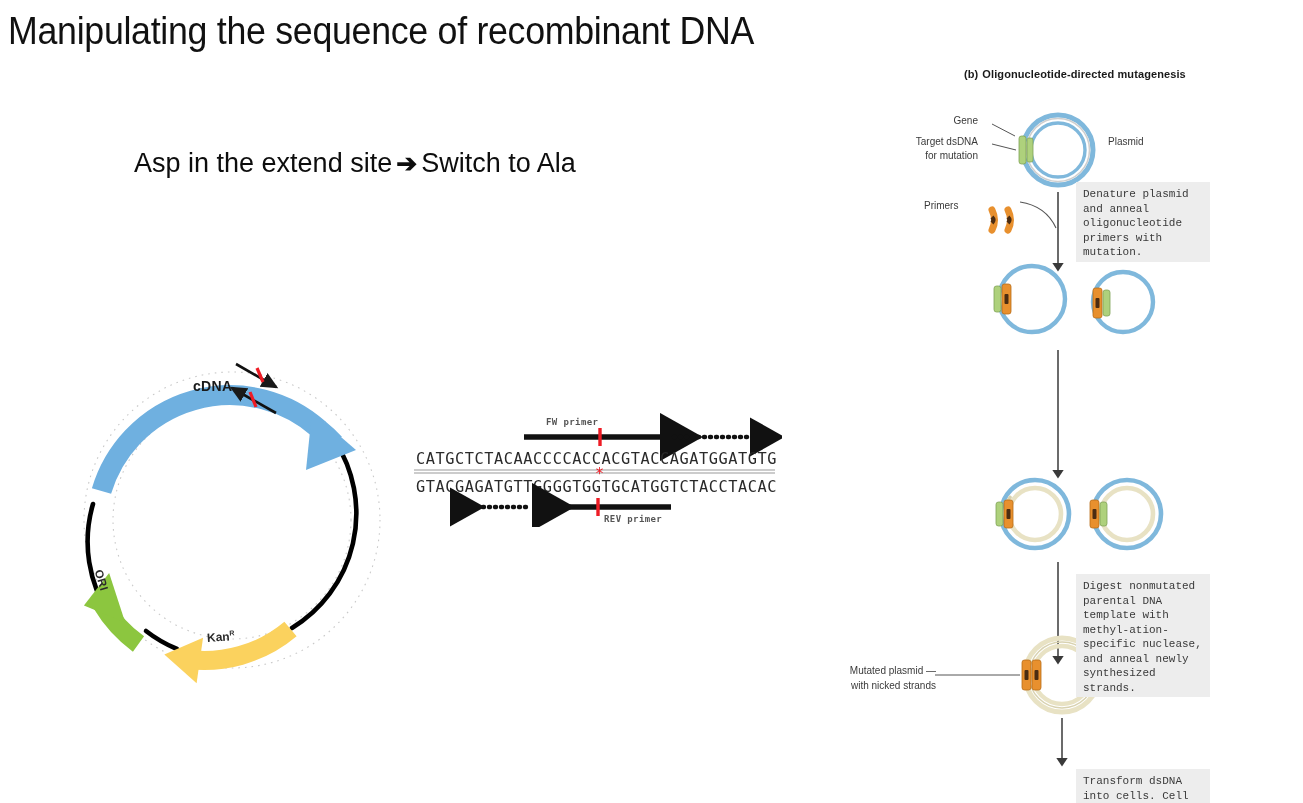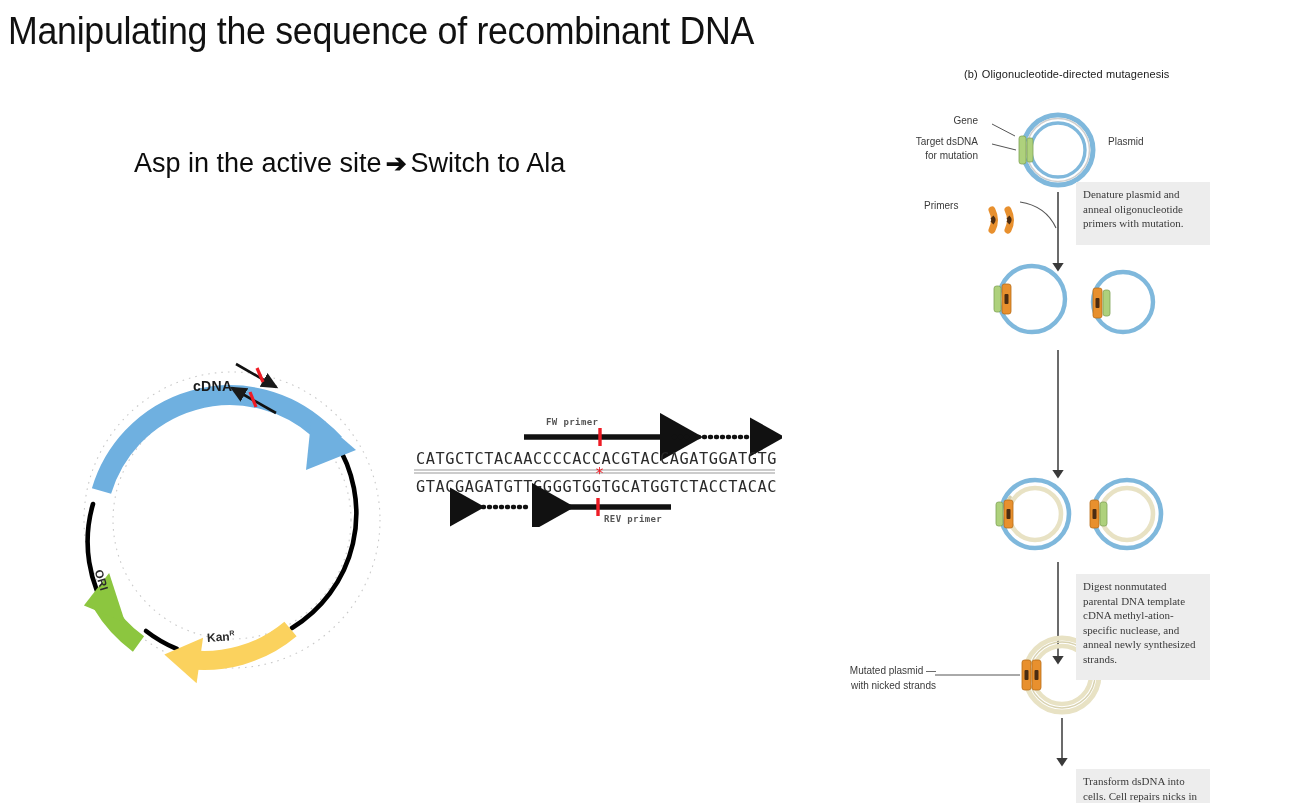--- a/index.html
+++ b/index.html
@@ -64,46 +64,46 @@
   }
   .primer-lbl{
     font-family:"DejaVu Sans Mono","Liberation Mono",monospace;
     font-size:9px;font-weight:bold;fill:#555;letter-spacing:0.4px;
   }
 
   
   .figb{position:absolute;left:880px;top:62px;width:420px;height:740px;}
   .figb-title{
     position:absolute;left:38px;top:6px;
-    font-size:11px;font-weight:normal;color:#1a1a1a;letter-spacing:0.1px;padding-left:46px;
+    font-size:11px;font-weight:bold;color:#1a1a1a;letter-spacing:0.1px;padding-left:46px;
   }
   .figb-title .pb{margin-right:4px;}
   .figb svg{position:absolute;left:0;top:0;}
   .callout{
     position:absolute;background:#ededed;color:#3a3a3a;
-    font-size:11px;line-height:14.5px;padding:5px 7px 14px 7px;
-    font-family:Liberation Serif, serif;
+    font-size:11px;line-height:14.5px;padding:5px 7px 2px 7px;
+    font-family:Liberation Mono, monospace;
     width:120px;
   }
   .figlabel{
     position:absolute;font-size:10px;color:#3a3a3a;line-height:14px;
     font-family:"Liberation Sans",sans-serif;
   }
   .figlabel.right{text-align:right;}
 </style>
 </head>
 <body>
 
 <div class="slide">
 
   <div class="title">Manipulating the sequence of recombinant DNA</div>
 
   <div class="bodytext">
     <div>
-      <span>Asp in the active site</span><span class="arrow">➔</span><span>Switch to Ala</span>
+      <span>Asp in the extend site</span><span class="arrow">➔</span><span>Switch to Ala</span>
     </div>
   </div>
 
   <div class="plasmid">
     <svg width="345" height="345" viewBox="0 0 345 345">
       <defs>
         <marker id="pmArrow" markerWidth="7" markerHeight="7" refX="5.5" refY="3" orient="auto">
           <path d="M0,0 L6.5,3 L0,6 z" fill="#1a1a1a"></path>
         </marker>
       </defs>
@@ -252,17 +252,17 @@
 
     <div class="figlabel right" style="left:-6px;top:52px;width:104px;">Gene</div>
     <div class="figlabel right" style="left:-6px;top:73px;width:104px;">Target dsDNA</div>
     <div class="figlabel right" style="left:-6px;top:87px;width:104px;">for mutation</div>
     <div class="figlabel" style="left:228px;top:73px;">Plasmid</div>
     <div class="figlabel" style="left:44px;top:137px;">Primers</div>
     <div class="figlabel right" style="left:-60px;top:602px;width:116px;">Mutated plasmid —</div>
     <div class="figlabel right" style="left:-60px;top:617px;width:116px;">with nicked strands</div>
 
     <div class="callout" style="left:196px;top:120px;">Denature plasmid and anneal oligonucleotide primers with mutation.</div>
-    <div class="callout" style="left:196px;top:512px;">Digest nonmutated parental DNA template cDNA methyl-ation-specific nuclease, and anneal newly synthesized strands.</div>
+    <div class="callout" style="left:196px;top:512px;">Digest nonmutated parental DNA template with methyl-ation-specific nuclease, and anneal newly synthesized strands.</div>
     <div class="callout" style="left:196px;top:707px;">Transform dsDNA into cells. Cell repairs nicks in mutated plasmid.</div>
   </div>
 
 </div>
 
 </body></html>

